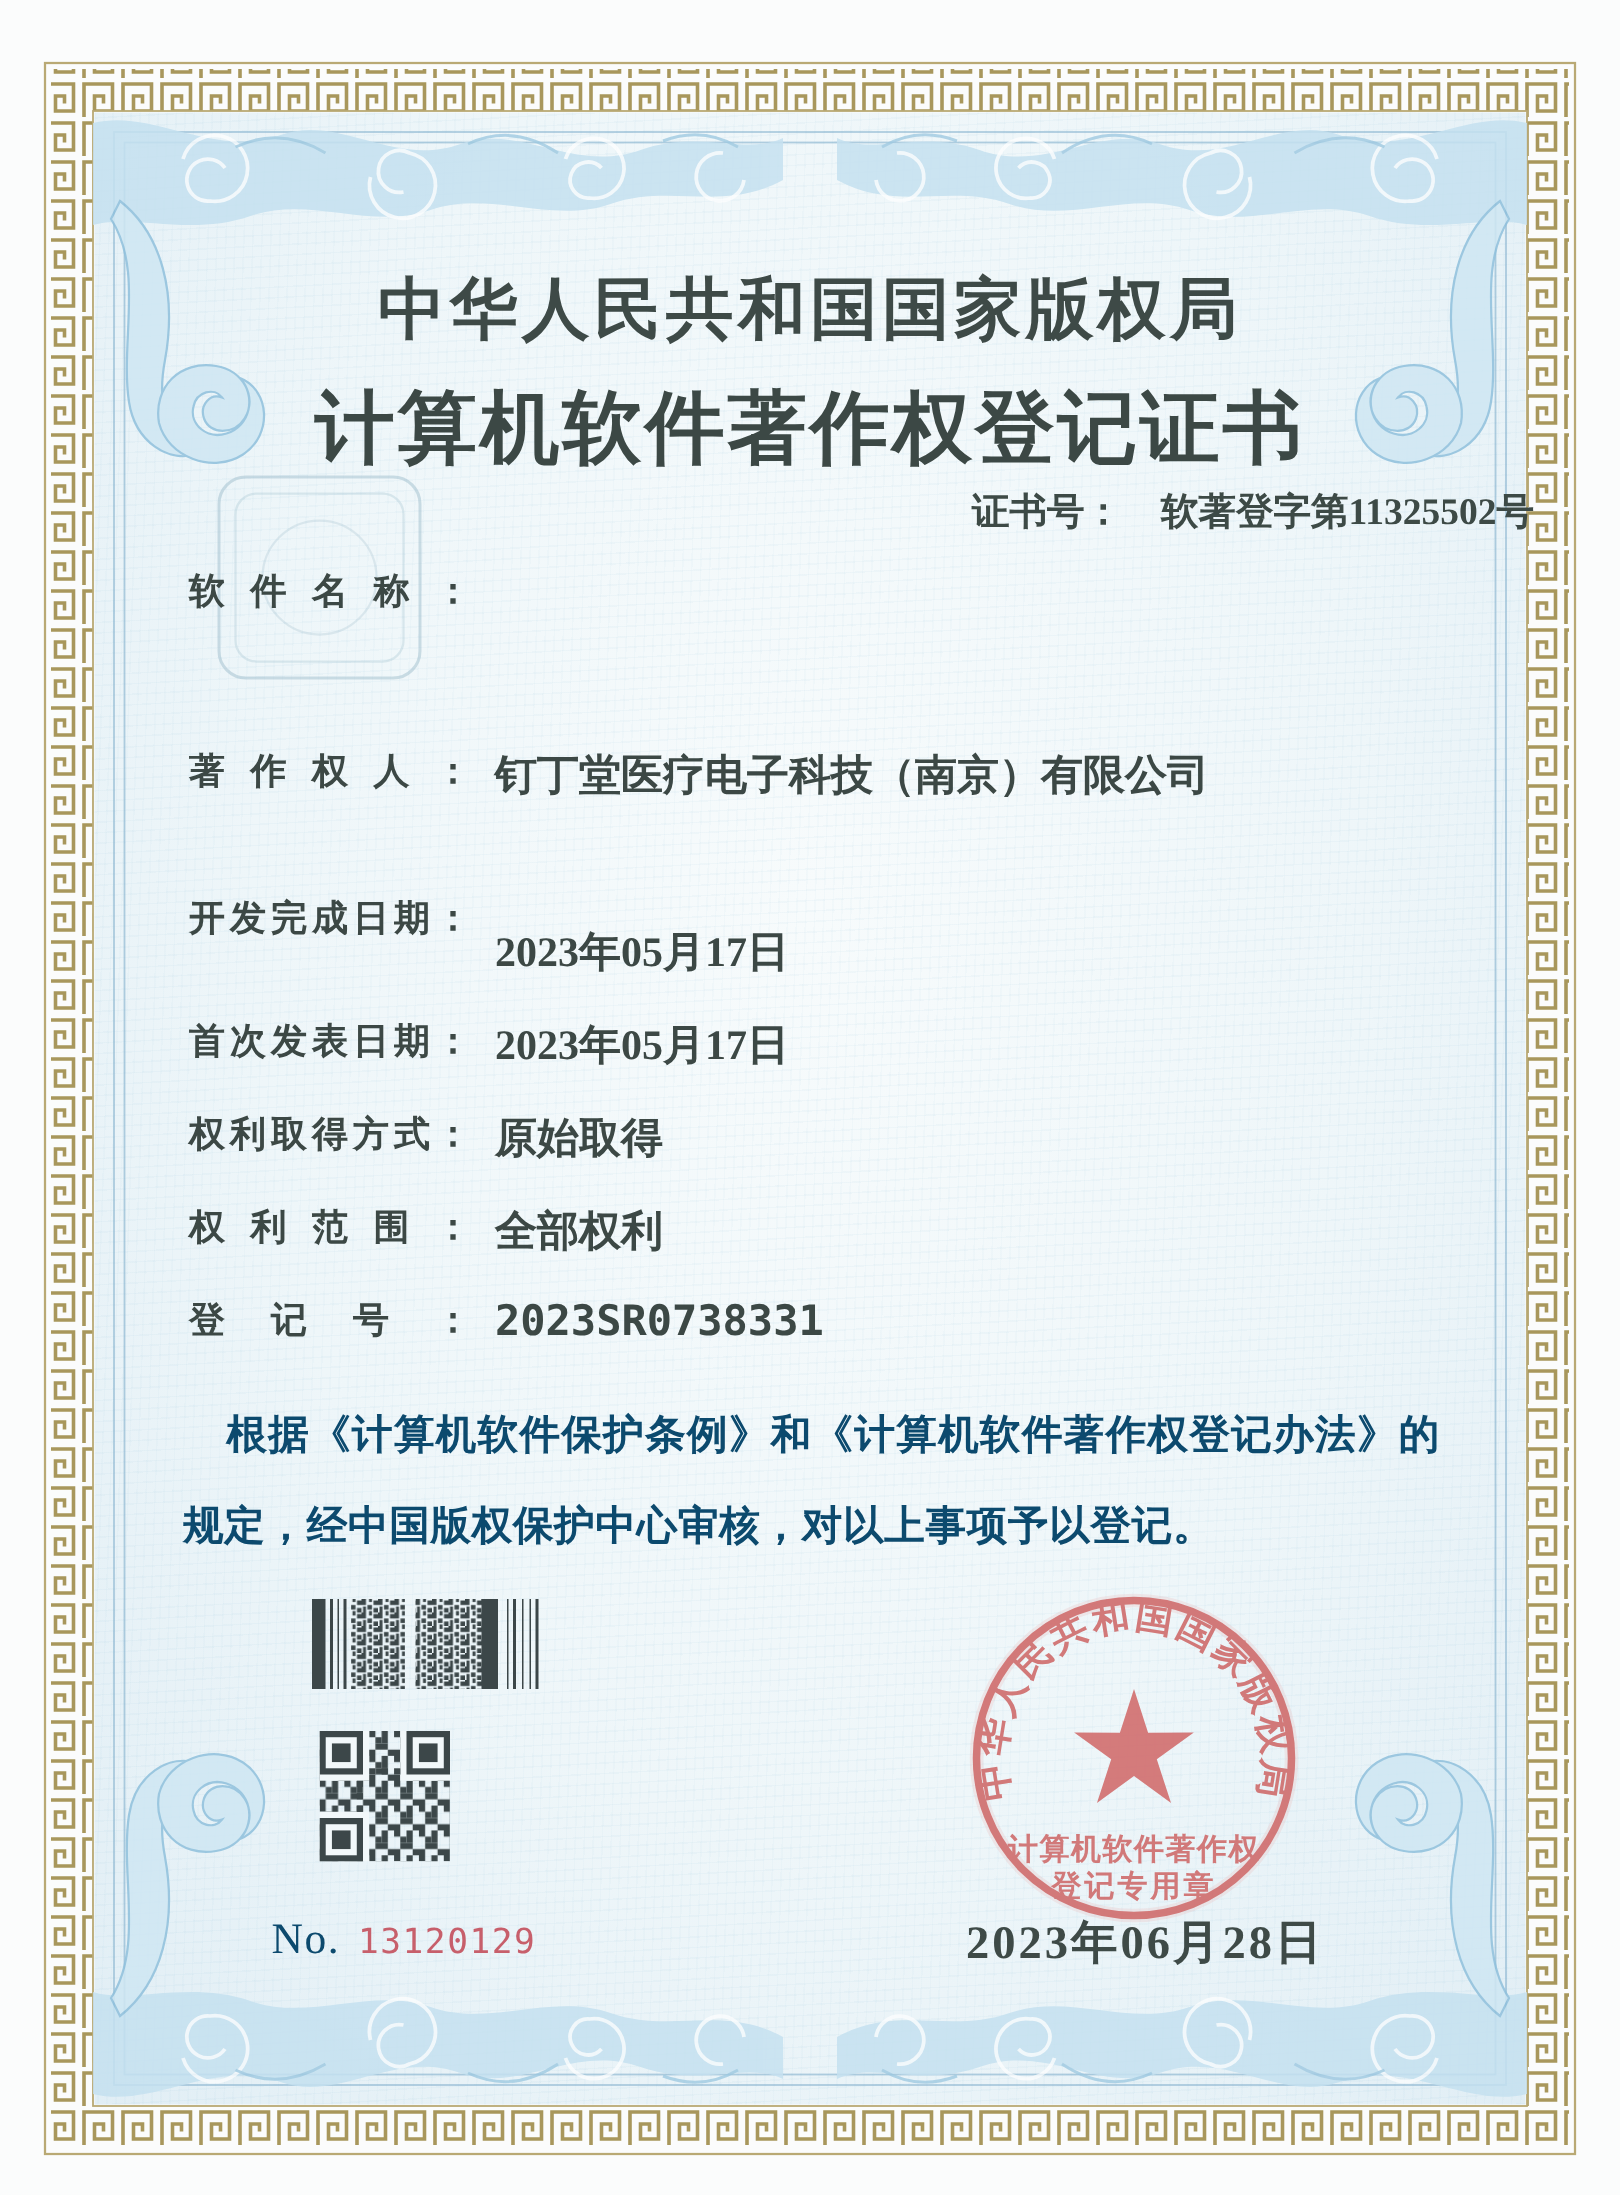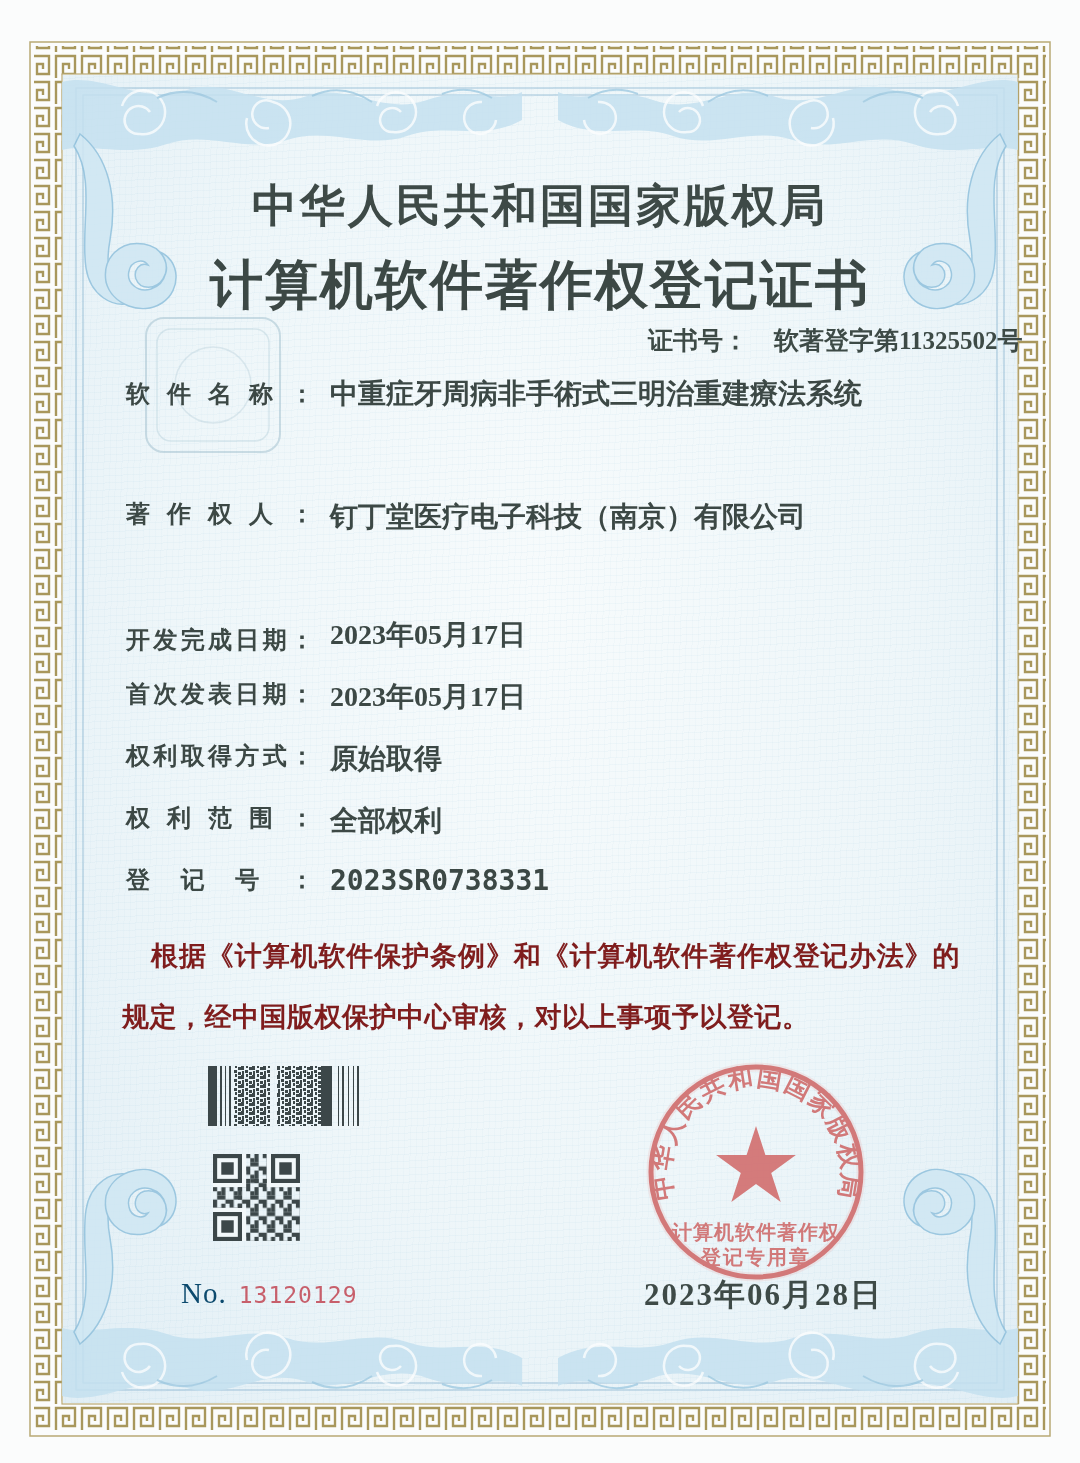--- a/index.html
+++ b/index.html
@@ -31,21 +31,21 @@
   .lab{
     left:126px;width:188px;font-size:24px;font-weight:700;
     text-align:justify;text-align-last:justify;white-space:nowrap;color:#3c4845;
   }
   .val{left:330px;font-size:28px;font-weight:700;white-space:nowrap;color:#3c4845;}
   .val.multi div{line-height:31px;}
   .mono{font-family:"DejaVu Sans Mono","Liberation Mono",monospace;font-weight:700;}
   .body-par{
     left:122px;top:926px;width:838px;
     font-size:27px;font-weight:700;line-height:61px;letter-spacing:0.5px;
-    text-align:justify;text-indent:29px;color:#7f1d1d;
+    text-align:justify;text-indent:29px;color:#0c4a6e;
   }
   .no-line{left:181px;top:1277px;font-size:29px;white-space:nowrap;}
   .no-line .no-label{color:#0c4a6e;letter-spacing:1px;}
   .no-line .no-num{
     font-family:"DejaVu Sans Mono","Liberation Mono",monospace;
     font-size:23px;color:#c75f6b;margin-left:12px;letter-spacing:1px;
   }
   .issue-date{left:644px;top:1274px;font-size:31px;font-weight:700;letter-spacing:2px;color:#3e4a47;white-space:nowrap;}
   .seal-svg{position:absolute;left:640px;top:1056px;opacity:0.9;}
   .code-svg{position:absolute;}
@@ -128,27 +128,26 @@
 
 <div class="abs authority">中华人民共和国国家版权局</div>
 <div class="abs cert-title">计算机软件著作权登记证书</div>
 
 <div class="abs certno">
   <span>证书号：</span><span class="v">软著登字第11325502号</span>
 </div>
 
 <div class="abs lab" style="top:378px">软件名称：</div>
 <div class="abs val multi" style="top:378px">
-  <div>中重症牙周病非手術式三明治重建療法系统</div>
 </div>
 
 <div class="abs lab" style="top:498px">著作权人：</div>
 <div class="abs val" style="top:498px">钉丁堂医疗电子科技（南京）有限公司</div>
 
-<div class="abs lab" style="top:624px">开发完成日期：</div>
+<div class="abs lab" style="top:596px">开发完成日期：</div>
 <div class="abs val" style="top:616px">2023年05月17日</div>
 
 <div class="abs lab" style="top:678px">首次发表日期：</div>
 <div class="abs val" style="top:678px">2023年05月17日</div>
 
 <div class="abs lab" style="top:740px">权利取得方式：</div>
 <div class="abs val" style="top:740px">原始取得</div>
 
 <div class="abs lab" style="top:802px">权利范围：</div>
 <div class="abs val" style="top:802px">全部权利</div>

